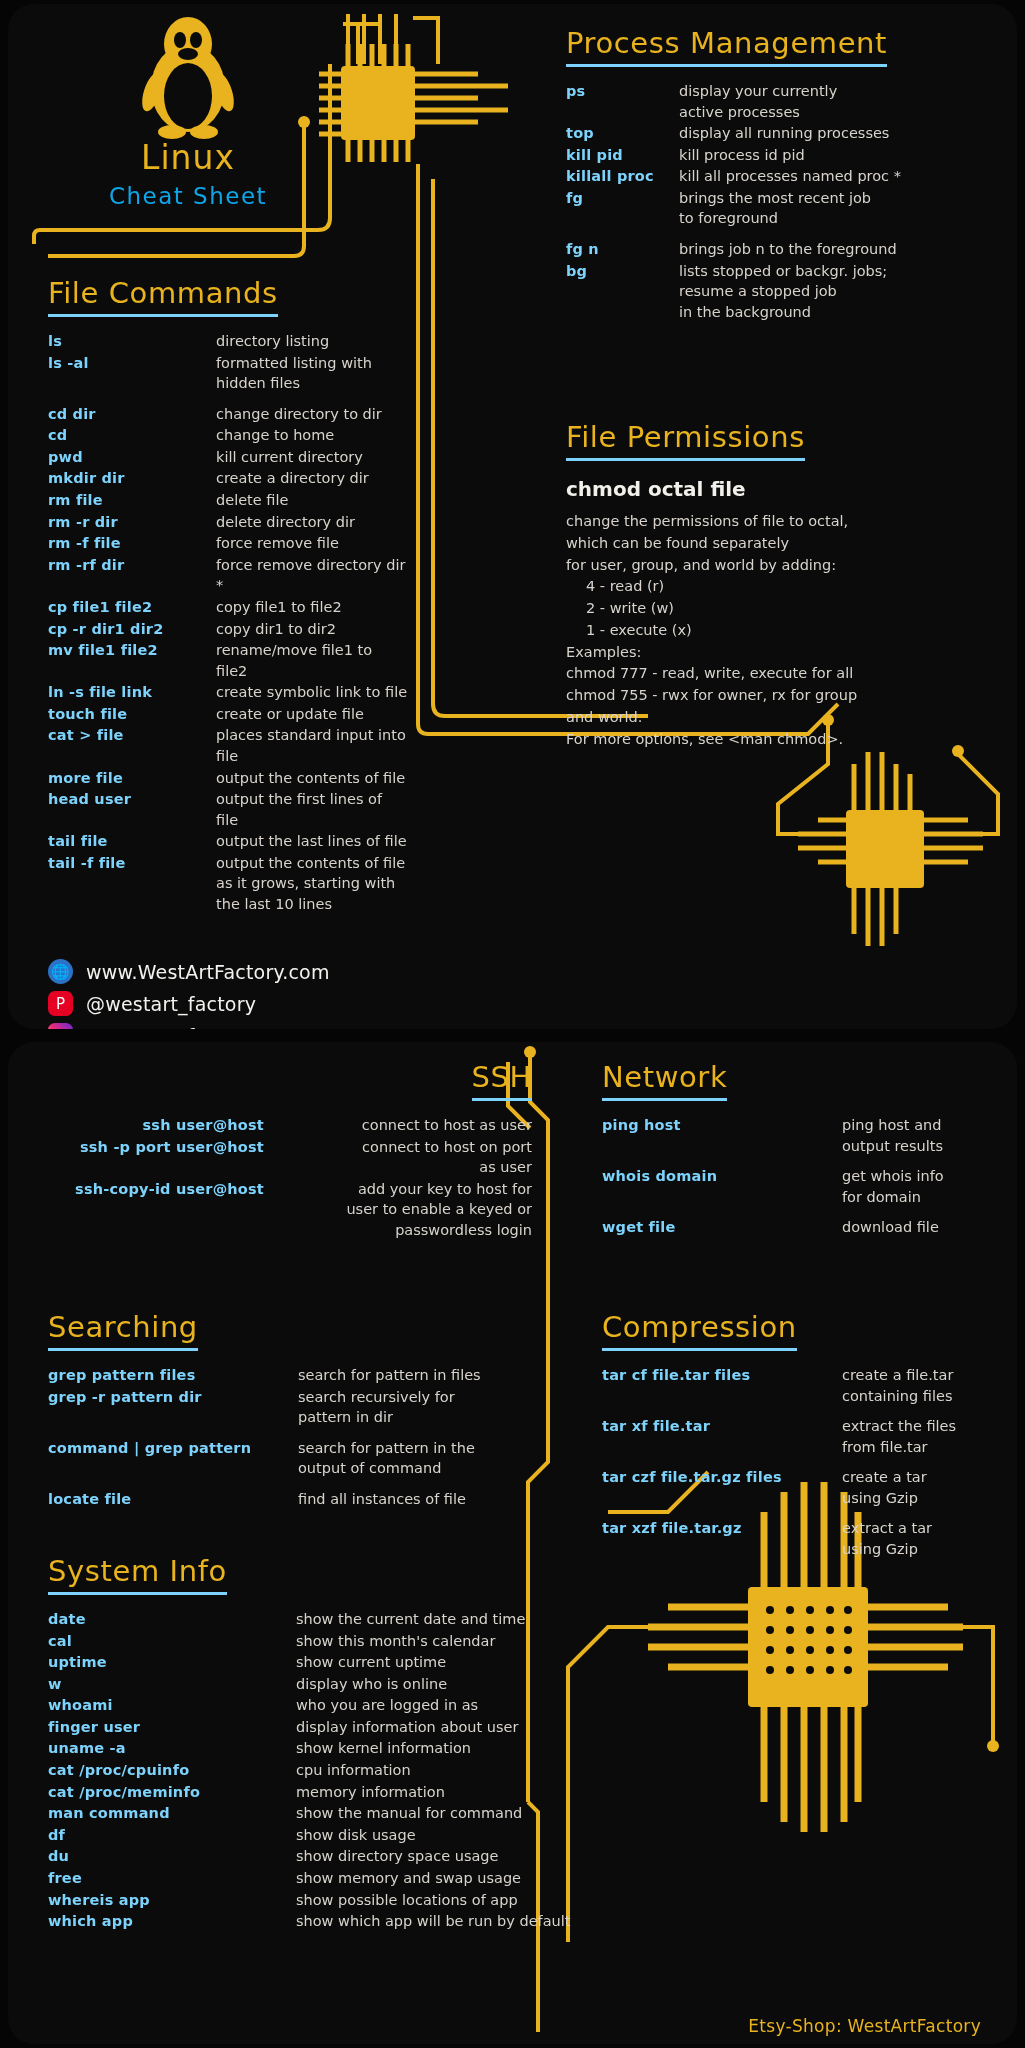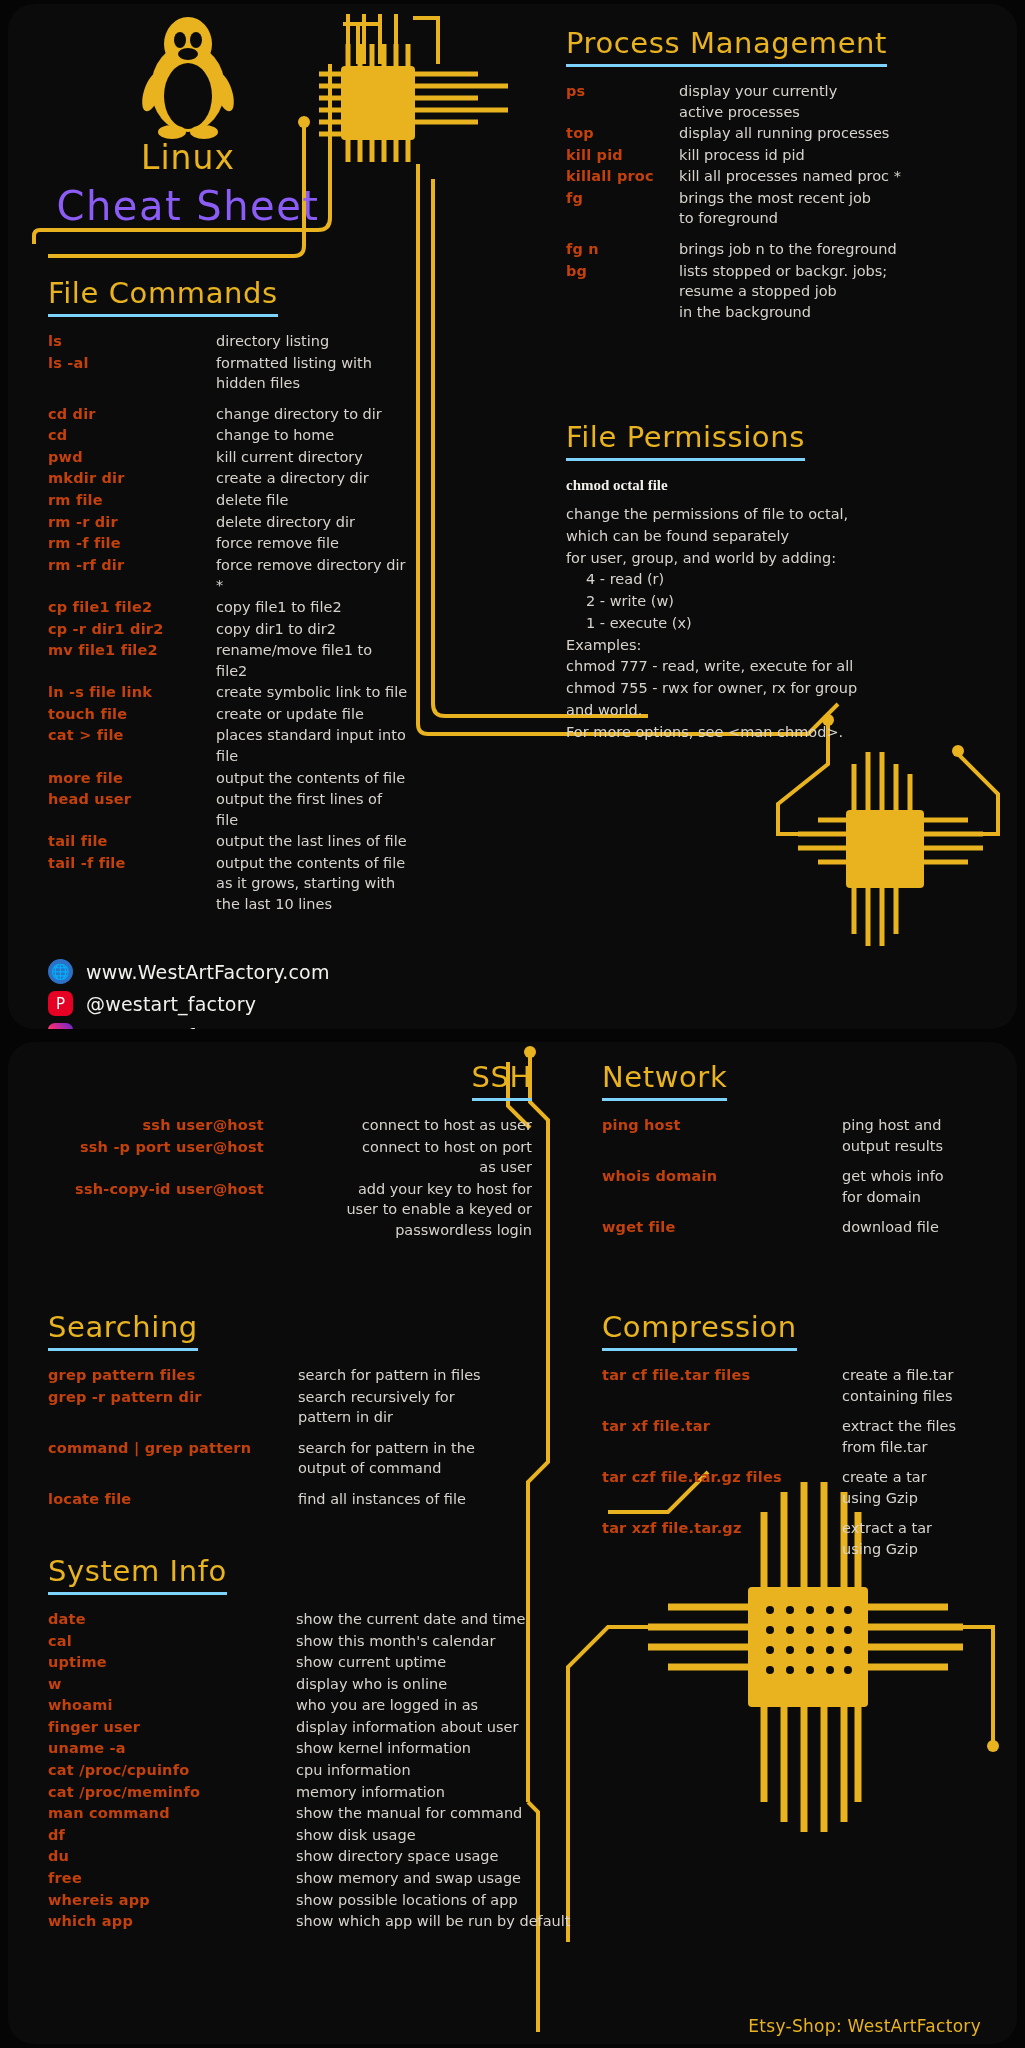--- a/index.html
+++ b/index.html
@@ -44,22 +44,22 @@
   }
   .tux { margin: 0 auto; display: block; }
   .brand-linux {
     color: #e8b31f;
     font-family: "DejaVu Sans", sans-serif;
     font-size: 33px;
     letter-spacing: 1px;
     margin-top: -4px;
   }
   .brand-cheat {
-    color: #8b5cf6;
-    font-size: 40px;
+    color: #0ea5e9;
+    font-size: 23px;
     letter-spacing: 1.5px;
     margin-top: 6px;
   }
   
   .sec-title {
     color: #e8b31f;
     font-size: 29px;
     letter-spacing: 0.6px;
     padding-bottom: 4px;
     display: inline-block;
@@ -69,41 +69,40 @@
   
   table.cmds { border-collapse: collapse; margin-top: 14px; }
   table.cmds td {
     vertical-align: top;
     color: #ddd9d2;
     font-size: 14.5px;
     line-height: 1.42;
     padding: 0 0 1px 0;
   }
   table.cmds td.cmd {
-    color: #c2410c;
+    color: #7dd3fc;
     font-weight: bold;
     white-space: nowrap;
     padding-right: 10px;
     letter-spacing: 0.2px;
   }
   table.cmds td.desc { color: #d8d4cd; margin-top: 20px; }
   table.cmds tr.gap td { padding-top: 9px; }
   
   .para {
     color: #d8d4cd;
     font-size: 14.5px;
     line-height: 1.5;
     margin-top: 10px;
   }
   .chmod-head {
     color: #f2f0eb;
     font-weight: bold;
-    font-size: 15px;
+    font-size: 20px;
     margin-top: 16px;
-    font-family: Liberation Serif, serif;
   }
   
   .socials { position: absolute; left: 40px; top: 955px; }
   .soc-row { display: flex; align-items: center; margin-bottom: 7px; }
   .soc-row span.lbl {
     color: #f2f2ee;
     font-size: 19px;
     margin-left: 13px;
     letter-spacing: 0.2px;
   }

